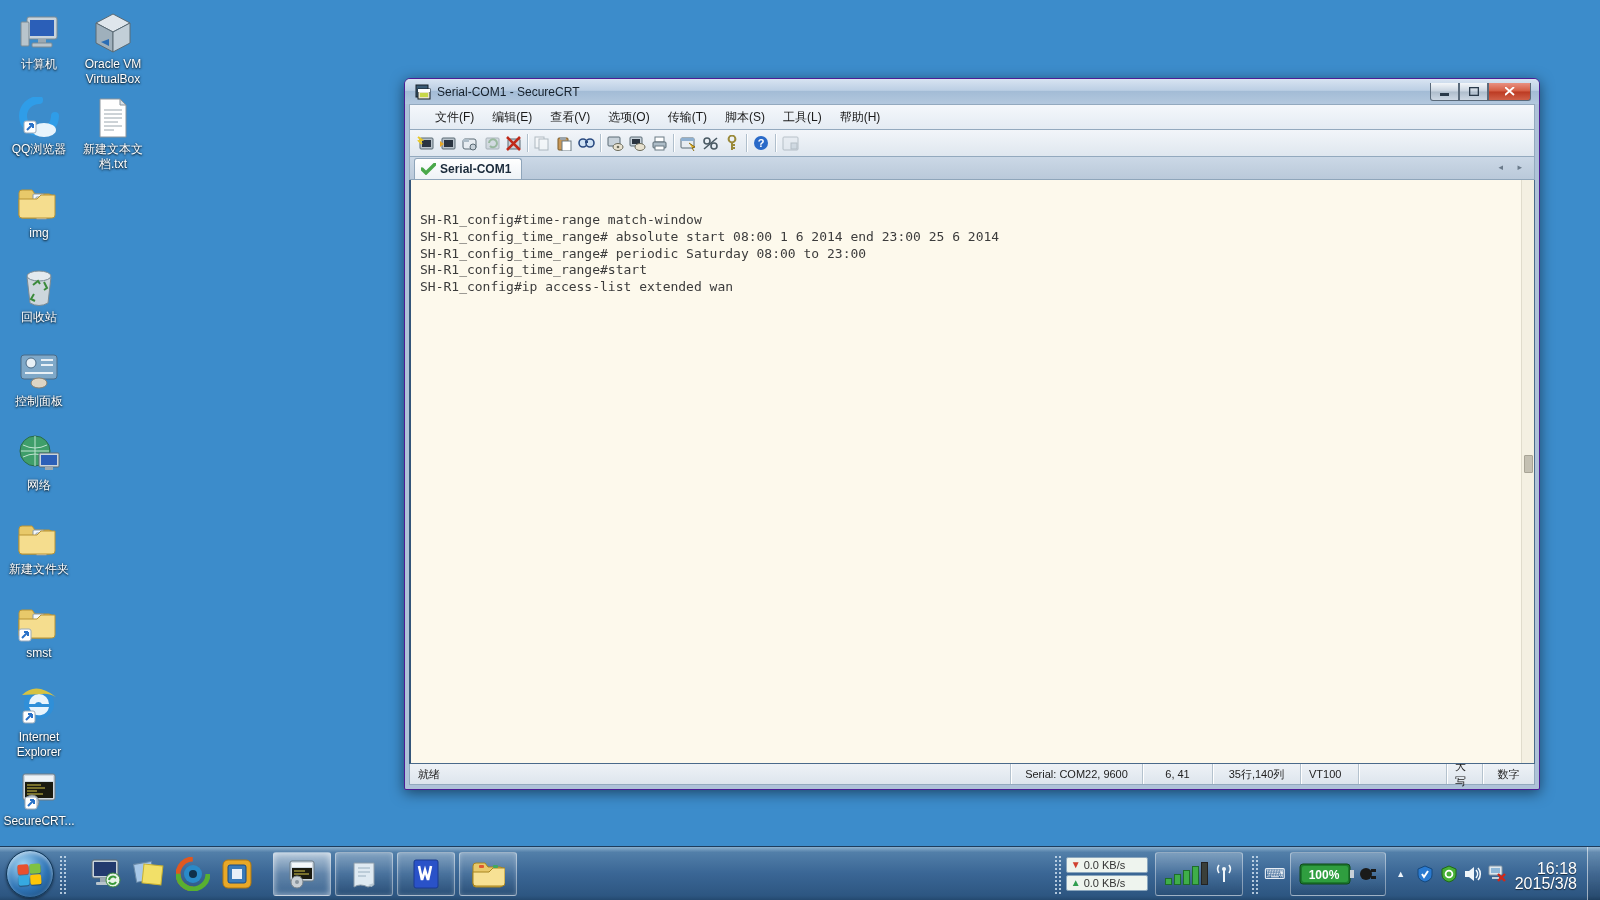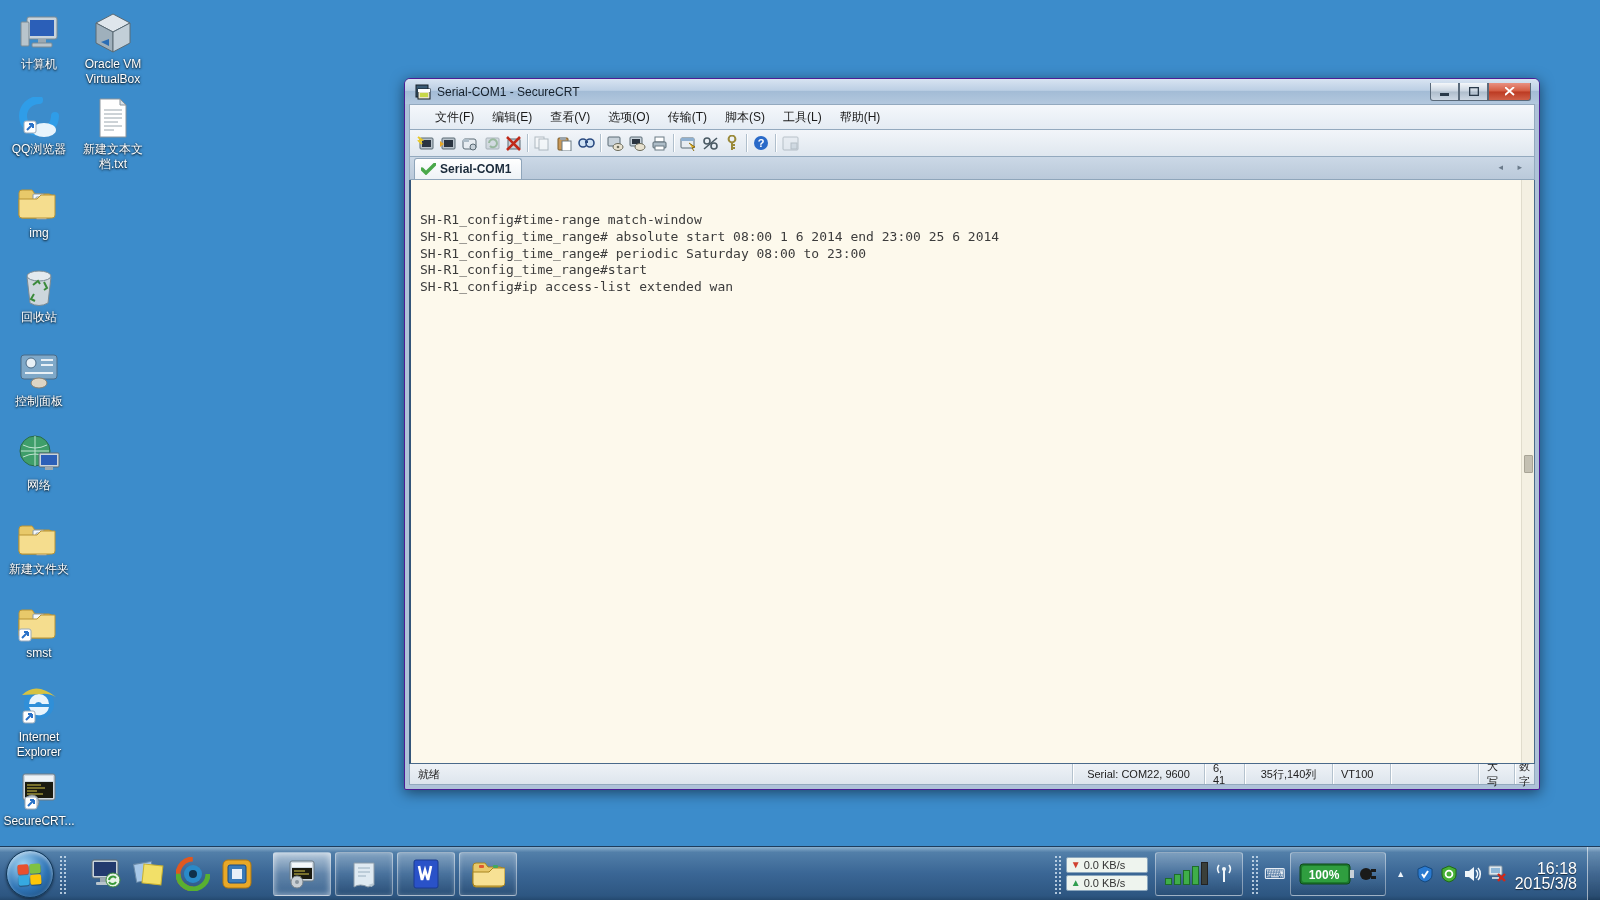--- a/index.html
+++ b/index.html
@@ -38,22 +38,22 @@
     border-radius:3px 3px 0 0; display:flex; align-items:center; padding:0 10px 0 6px; font-size:12px; font-weight:bold; color:#1a2a3a; }
   .tabscroll { position:absolute; right:6px; top:5px; font-size:9px; color:#6a7a8a; letter-spacing:6px; }
   .termwrap { flex:1; background:#fdf9ec; border:1px solid #4a6a8a; border-left:2px solid #34567a; border-top:none; position:relative; overflow:hidden; }
   .termtext { padding:32px 9px; font-family:"DejaVu Sans Mono",monospace; font-size:13px; line-height:16.8px; color:#3c3c3c; white-space:pre; }
   .vscroll { position:absolute; top:0; right:0; width:13px; height:100%; background:#f4f0e2; border-left:1px solid #e0dccc; }
   .vthumb { position:absolute; top:275px; left:2px; width:9px; height:18px; background:#c4c0b2; border:1px solid #a8a496; border-radius:1px; }
   .statusbar { height:21px; background:linear-gradient(180deg,#eef2f6,#dde5ed); display:flex; align-items:center;
     font-size:11px; color:#222; border:1px solid #93a9be; border-top:none; }
   .sb-ready { flex:1; padding-left:8px; }
   .sb-seg { border-left:1px solid #b4c2ce; box-shadow:inset 1px 0 0 #fff; height:100%; display:flex; align-items:center; justify-content:center; padding:0 8px; }
-  .sb-serial{ width:132px; } .sb-cursor{ width:40px; } .sb-size{ width:88px; } .sb-emu{ width:58px; justify-content:flex-start; }
-  .sb-blank{ width:88px; } .sb-caps{ width:36px; } .sb-num{ width:20px; }
+  .sb-serial{ width:132px; } .sb-cursor{ width:70px; } .sb-size{ width:88px; } .sb-emu{ width:58px; justify-content:flex-start; }
+  .sb-blank{ width:88px; } .sb-caps{ width:36px; } .sb-num{ width:52px; }
 
   
   #taskbar { position:absolute; left:0; bottom:0; width:1600px; height:54px;
     background:linear-gradient(180deg,#8cb0cd 0%,#527fa9 10%,#3a6695 50%,#2d5681 92%,#24496f 100%);
     border-top:1px solid #1d3c5c; display:flex; align-items:center; }
   .orb { width:48px; height:48px; border-radius:50%; margin:0 4px 0 6px; position:relative; flex:none;
     background:radial-gradient(circle at 35% 30%, #9fd4f4, #2f74b5 55%, #16416e 100%);
     border:1px solid #123757; box-shadow:inset 0 2px 4px rgba(255,255,255,.6), 0 1px 3px rgba(0,0,0,.5); }
   .flag { position:absolute; left:11px; top:13px; width:24px; height:22px; transform:rotate(-4deg); }
   .flag div { position:absolute; width:11px; height:10px; border-radius:2px; box-shadow:0 1px 1px rgba(0,0,0,.4); }

